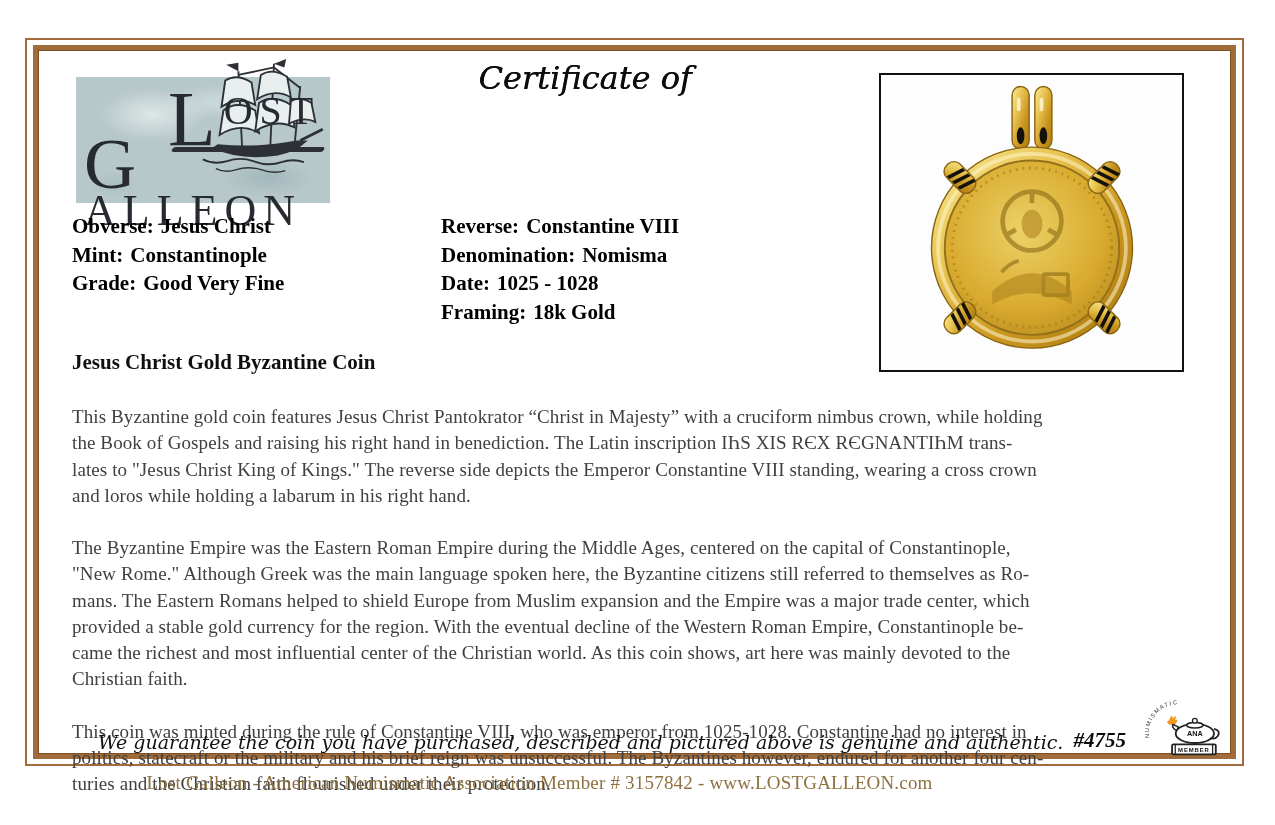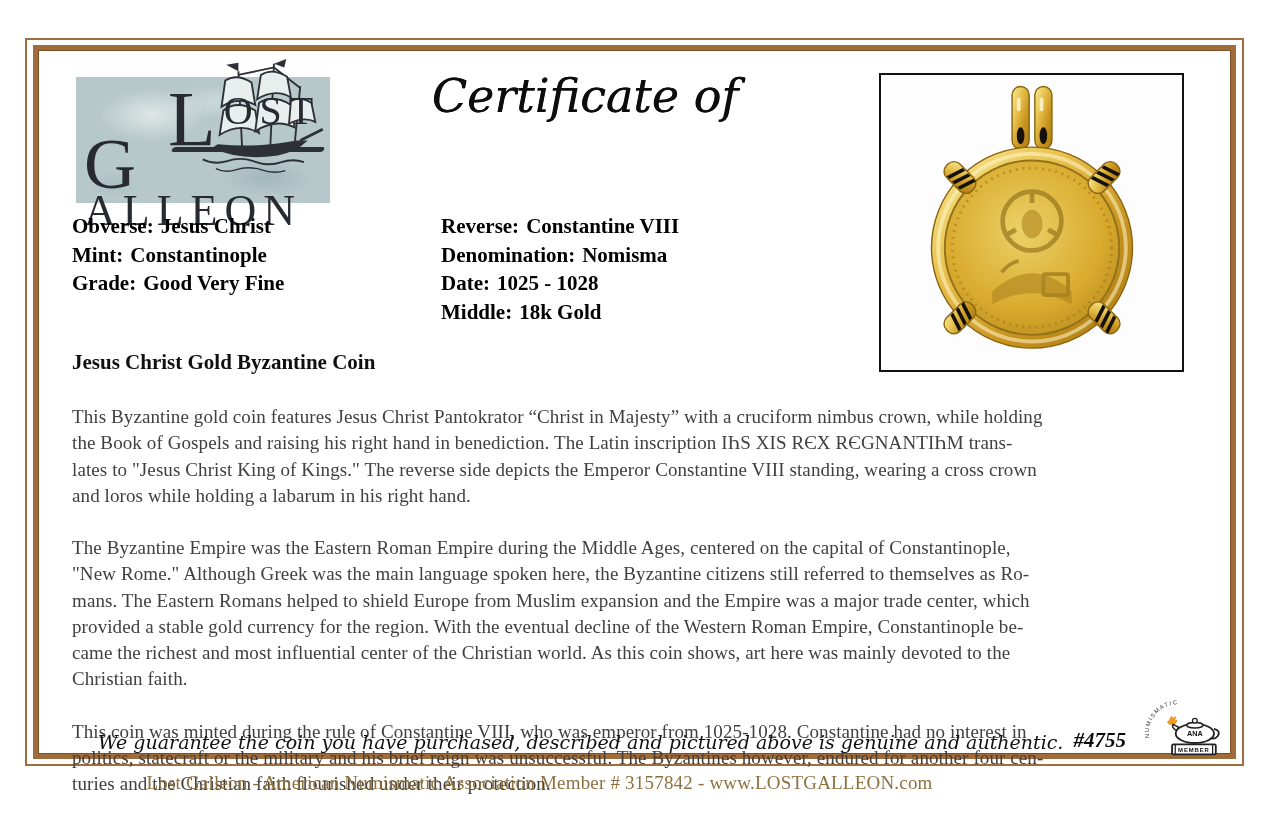--- a/index.html
+++ b/index.html
@@ -37,23 +37,23 @@
   .logo-word1::first-letter{font-size:78px; line-height:52px; float:left; margin-top:2px; margin-right:1px;}
   .logo-word2{top:62px; left:8px; font-size:44px; line-height:44px;}
   .logo-word2::first-letter{font-size:72px; line-height:50px; float:left; margin-top:0px; margin-right:1px;}
   .logo-brush{
     position:absolute; top:70px; left:96px; width:152px; height:5px;
     background:#2d3136; border-radius:3px; transform:skewX(-25deg);
   }
   .logo-ship{position:absolute; top:-20px; right:-4px; width:150px; height:124px;}
   
   .title{
-    position:absolute; left:360px; top:64px; width:450px;
+    position:absolute; left:360px; top:46px; width:450px;
     text-align:center; font-family:"DejaVu Serif", serif; font-style:italic;
-    font-size:46px; line-height:64px; color:#0d0d0d;
+    font-size:32px; line-height:64px; color:#0d0d0d;
     text-shadow:0.4px 0 0 #0d0d0d;
   }
   
   .coin-frame{
     position:absolute; left:879px; top:73px; width:305px; height:299px;
     border:2px solid #111; box-sizing:border-box; background:#fdfdfd;
     display:flex; align-items:center; justify-content:center;
   }
   
   .fields{position:absolute; top:212px; font-size:21px; line-height:28.5px; font-weight:bold; color:#000000;}
@@ -202,21 +202,21 @@
 
   <div class="fields fields-left">
     <div><span class="field-label">Obverse:</span><span>Jesus Christ</span></div>
     <div><span class="field-label">Mint:</span><span>Constantinople</span></div>
     <div><span class="field-label">Grade:</span><span>Good Very Fine</span></div>
   </div>
   <div class="fields fields-right">
     <div><span class="field-label">Reverse:</span><span>Constantine VIII</span></div>
     <div><span class="field-label">Denomination:</span><span>Nomisma</span></div>
     <div><span class="field-label">Date:</span><span>1025 - 1028</span></div>
-    <div><span class="field-label">Middle:</span><span>18k Gold</span></div>
+    <div><span class="field-label">Framing:</span><span>18k Gold</span></div>
   </div>
 
   <div class="body-heading">Jesus Christ Gold Byzantine Coin</div>
   <div class="body-text">
     <p>This Byzantine gold coin features Jesus Christ Pantokrator “Christ in Majesty” with a cruciform nimbus crown, while holding
 the Book of Gospels and raising his right hand in benediction. The Latin inscription IҺS XIS RЄX RЄGNANTIҺM trans-
 lates to "Jesus Christ King of Kings." The reverse side depicts the Emperor Constantine VIII standing, wearing a cross crown
 and loros while holding a labarum in his right hand.</p>
     <p>The Byzantine Empire was the Eastern Roman Empire during the Middle Ages, centered on the capital of Constantinople,
 "New Rome." Although Greek was the main language spoken here, the Byzantine citizens still referred to themselves as Ro-

